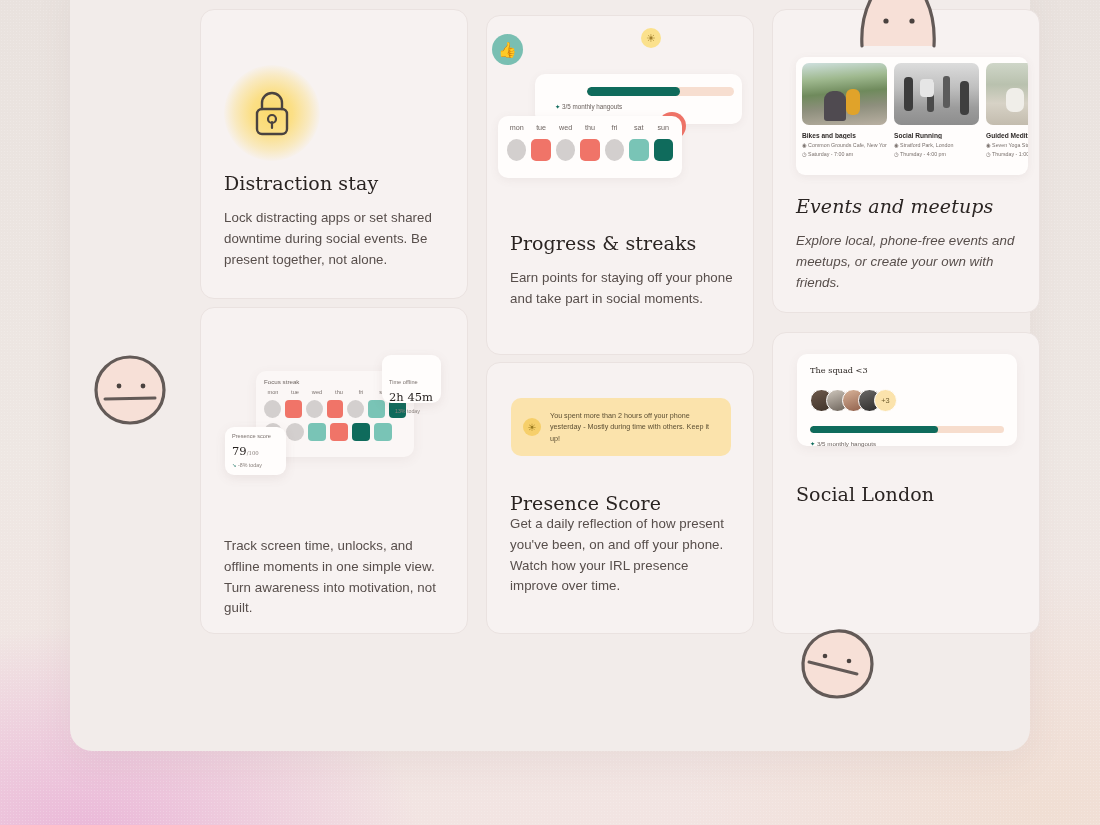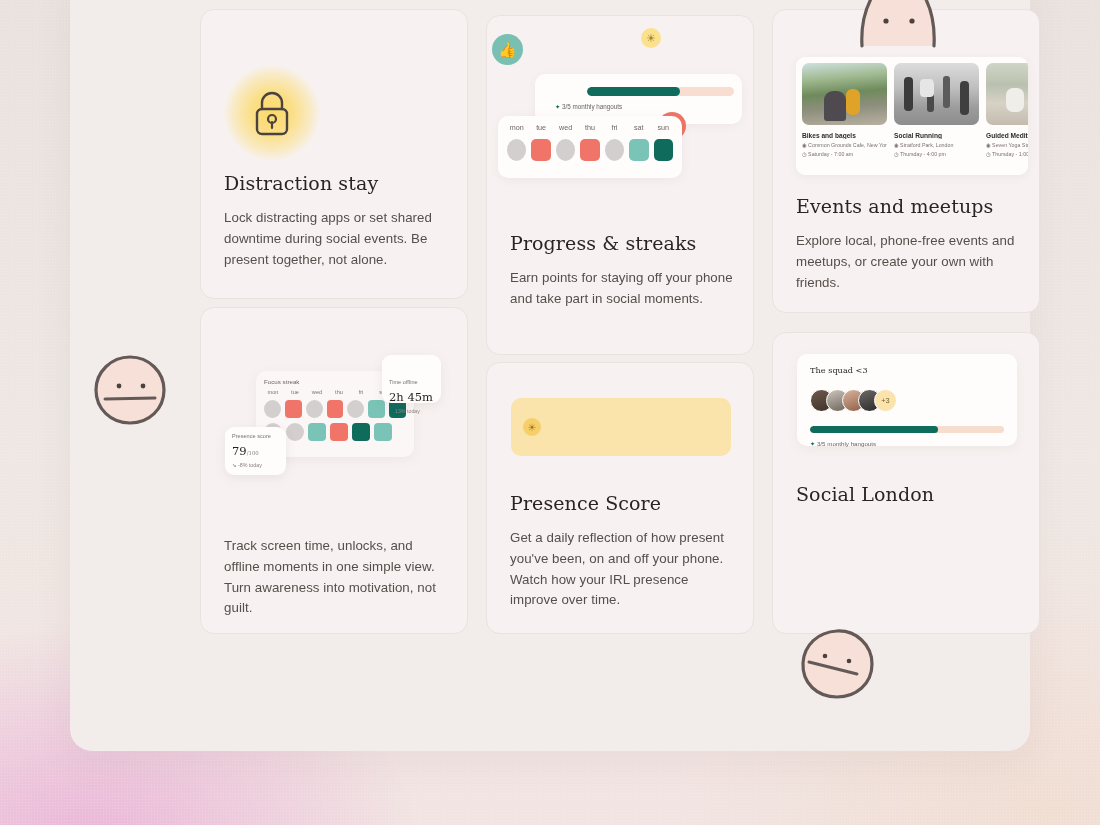--- a/index.html
+++ b/index.html
@@ -404,21 +404,21 @@
         <div class="event-meta">
           <span>◉</span>
           <span>Seven Yoga Studio</span>
         </div>
         <div class="event-meta">
           <span>◷</span>
           <span>Thursday - 1:00 pm</span>
         </div>
       </div>
     </div>
-    <div class="card-text-block" style="top:185px;">
+    <div class="card-text-block" style="top:185px;font-style:italic;">
       <div class="card-title">Events and meetups</div>
       <div class="card-body" style="margin-top:14px;">Explore local, phone-free events and meetups, or create your own with friends.</div>
     </div>
   </div>
 
   <div class="card" id="card-awareness">
     <div id="aware-illu">
 
       <div id="aware-panel">
         <div id="aware-panel-title">Focus streak</div>
@@ -470,24 +470,25 @@
       </div>
     </div>
     <div class="card-text-block" style="top:205px;">
       <div class="card-body" style="margin-top:23px;">Track screen time, unlocks, and offline moments in one simple view. Turn awareness into motivation, not guilt.</div>
     </div>
   </div>
 
   <div class="card" id="card-presence">
     <div id="presence-banner">
       <div id="presence-sun">☀</div>
+      <div id="presence-banner-text">You spent more than 2 hours off your phone yesterday - Mostly during time with others. Keep it up!</div>
     </div>
     <div class="card-text-block" style="top:129px;">
       <div class="card-title">Presence Score</div>
-      <div class="card-body" style="margin-top:14px;">Get a daily reflection of how present you've been, on and off your phone. Watch how your IRL presence improve over time.</div>
+      <div class="card-body" style="">Get a daily reflection of how present you've been, on and off your phone. Watch how your IRL presence improve over time.</div>
     </div>
   </div>
 
   <div class="card" id="card-social">
     <div id="social-illu">
       <div id="squad-title">The squad &lt;3</div>
       <div id="avatars">
         <div class="avatar" id="av-1"></div>
         <div class="avatar" id="av-2"></div>
         <div class="avatar" id="av-3"></div>

